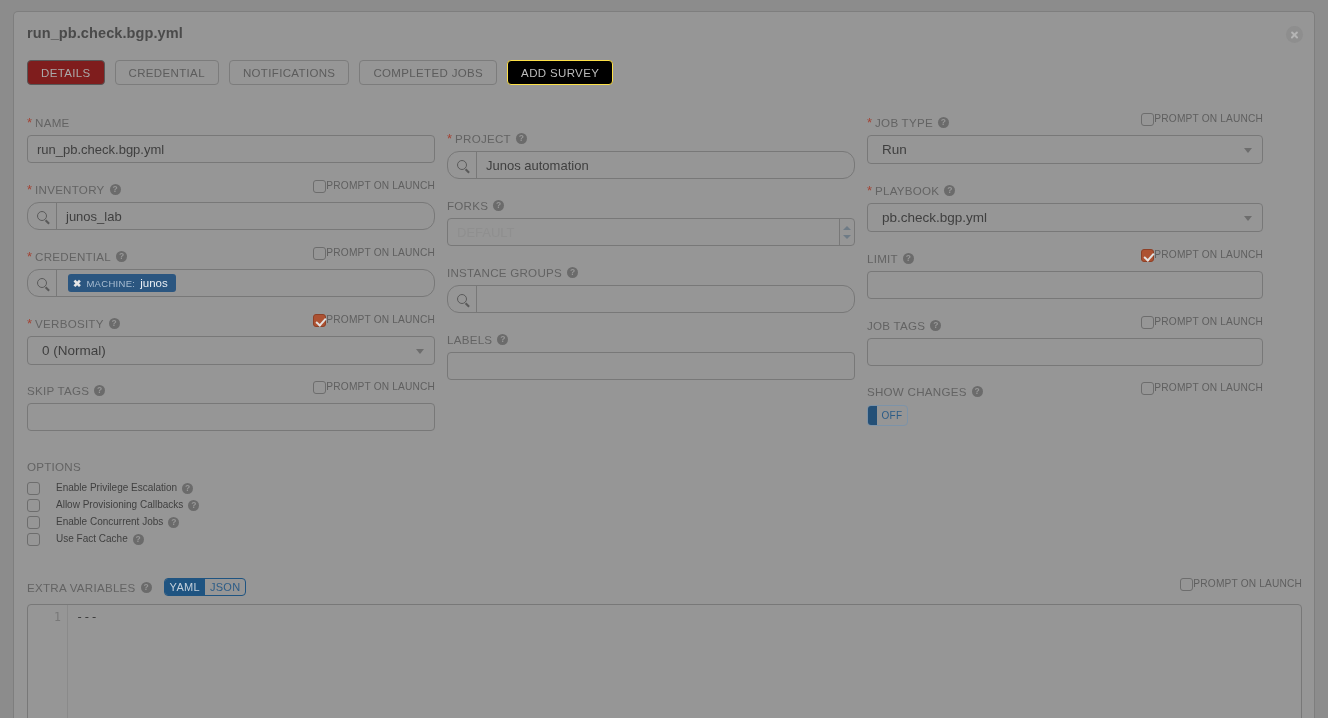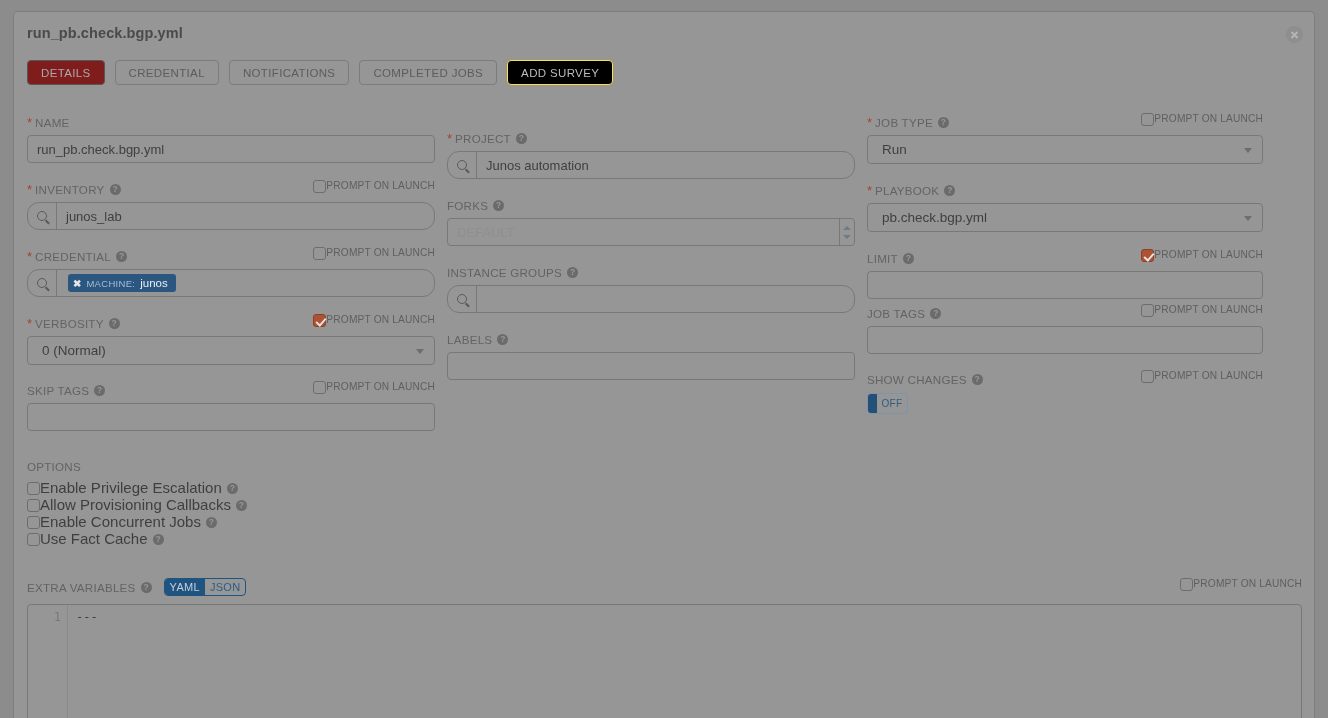--- a/index.html
+++ b/index.html
@@ -324,23 +324,23 @@
     text-transform: uppercase;
     margin-bottom: 6px;
   }
   .opt-row {
     display: flex;
     align-items: center;
     height: 17px;
     cursor: pointer;
   }
   .opt-label {
-    font-size: 15px;
+    font-size: 10px;
     color: #3f3f3f;
-    margin-left: 0;
+    margin-left: 16px;
   }
   .opt-row .help { margin-left: 5px; top: 1px; }
 
   
   .ev {
     position: absolute;
     left: 13px; top: 565px;
     width: 1275px;
   }
   .ev-hdr { display: flex; align-items: center; position: relative; height: 20px; }
@@ -587,21 +587,21 @@
           <span class="lbl">LIMIT</span>
           <span class="help">?</span>
           <span class="pol">
             <span class="cb checked"></span>
             <span class="pol-label">PROMPT ON LAUNCH</span>
           </span>
         </div>
         <div class="inp"></div>
       </div>
 
-      <div class="field" style="margin-top:4px">
+      <div class="field" style="margin-top:16px">
         <div class="label-row">
           <span class="lbl">JOB TAGS</span>
           <span class="help">?</span>
           <span class="pol">
             <span class="cb"></span>
             <span class="pol-label">PROMPT ON LAUNCH</span>
           </span>
         </div>
         <div class="inp"></div>
       </div>

